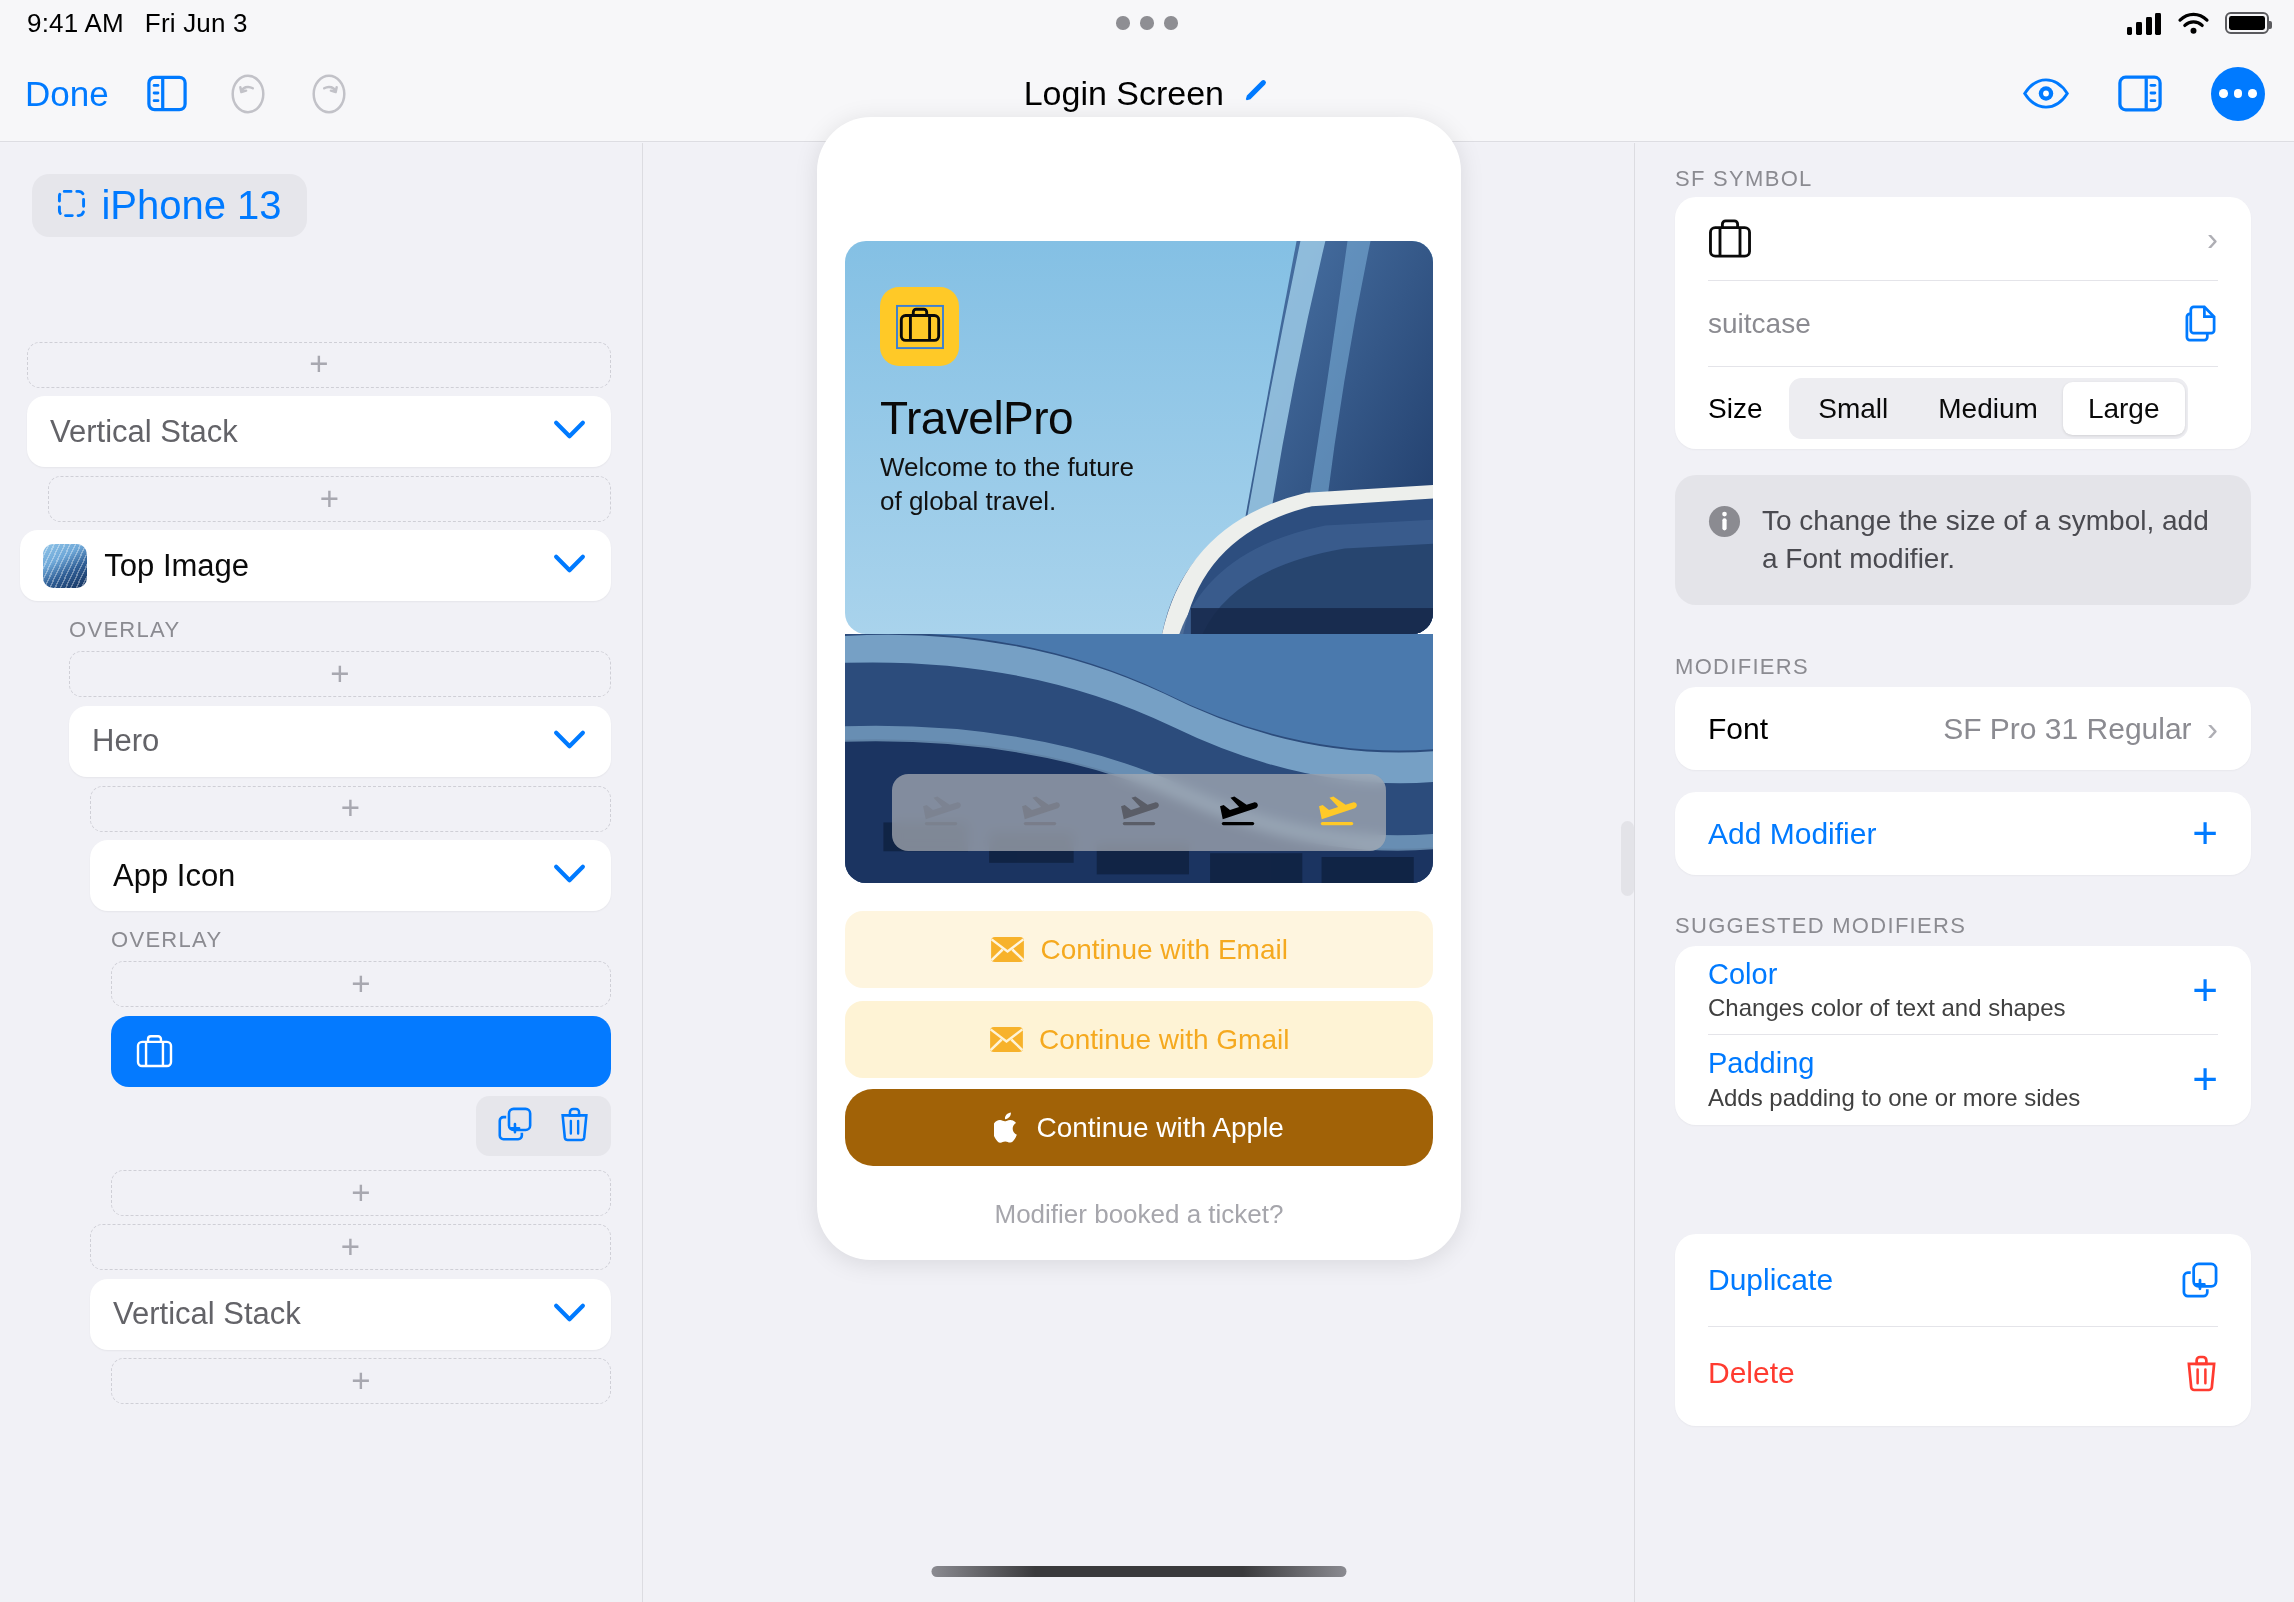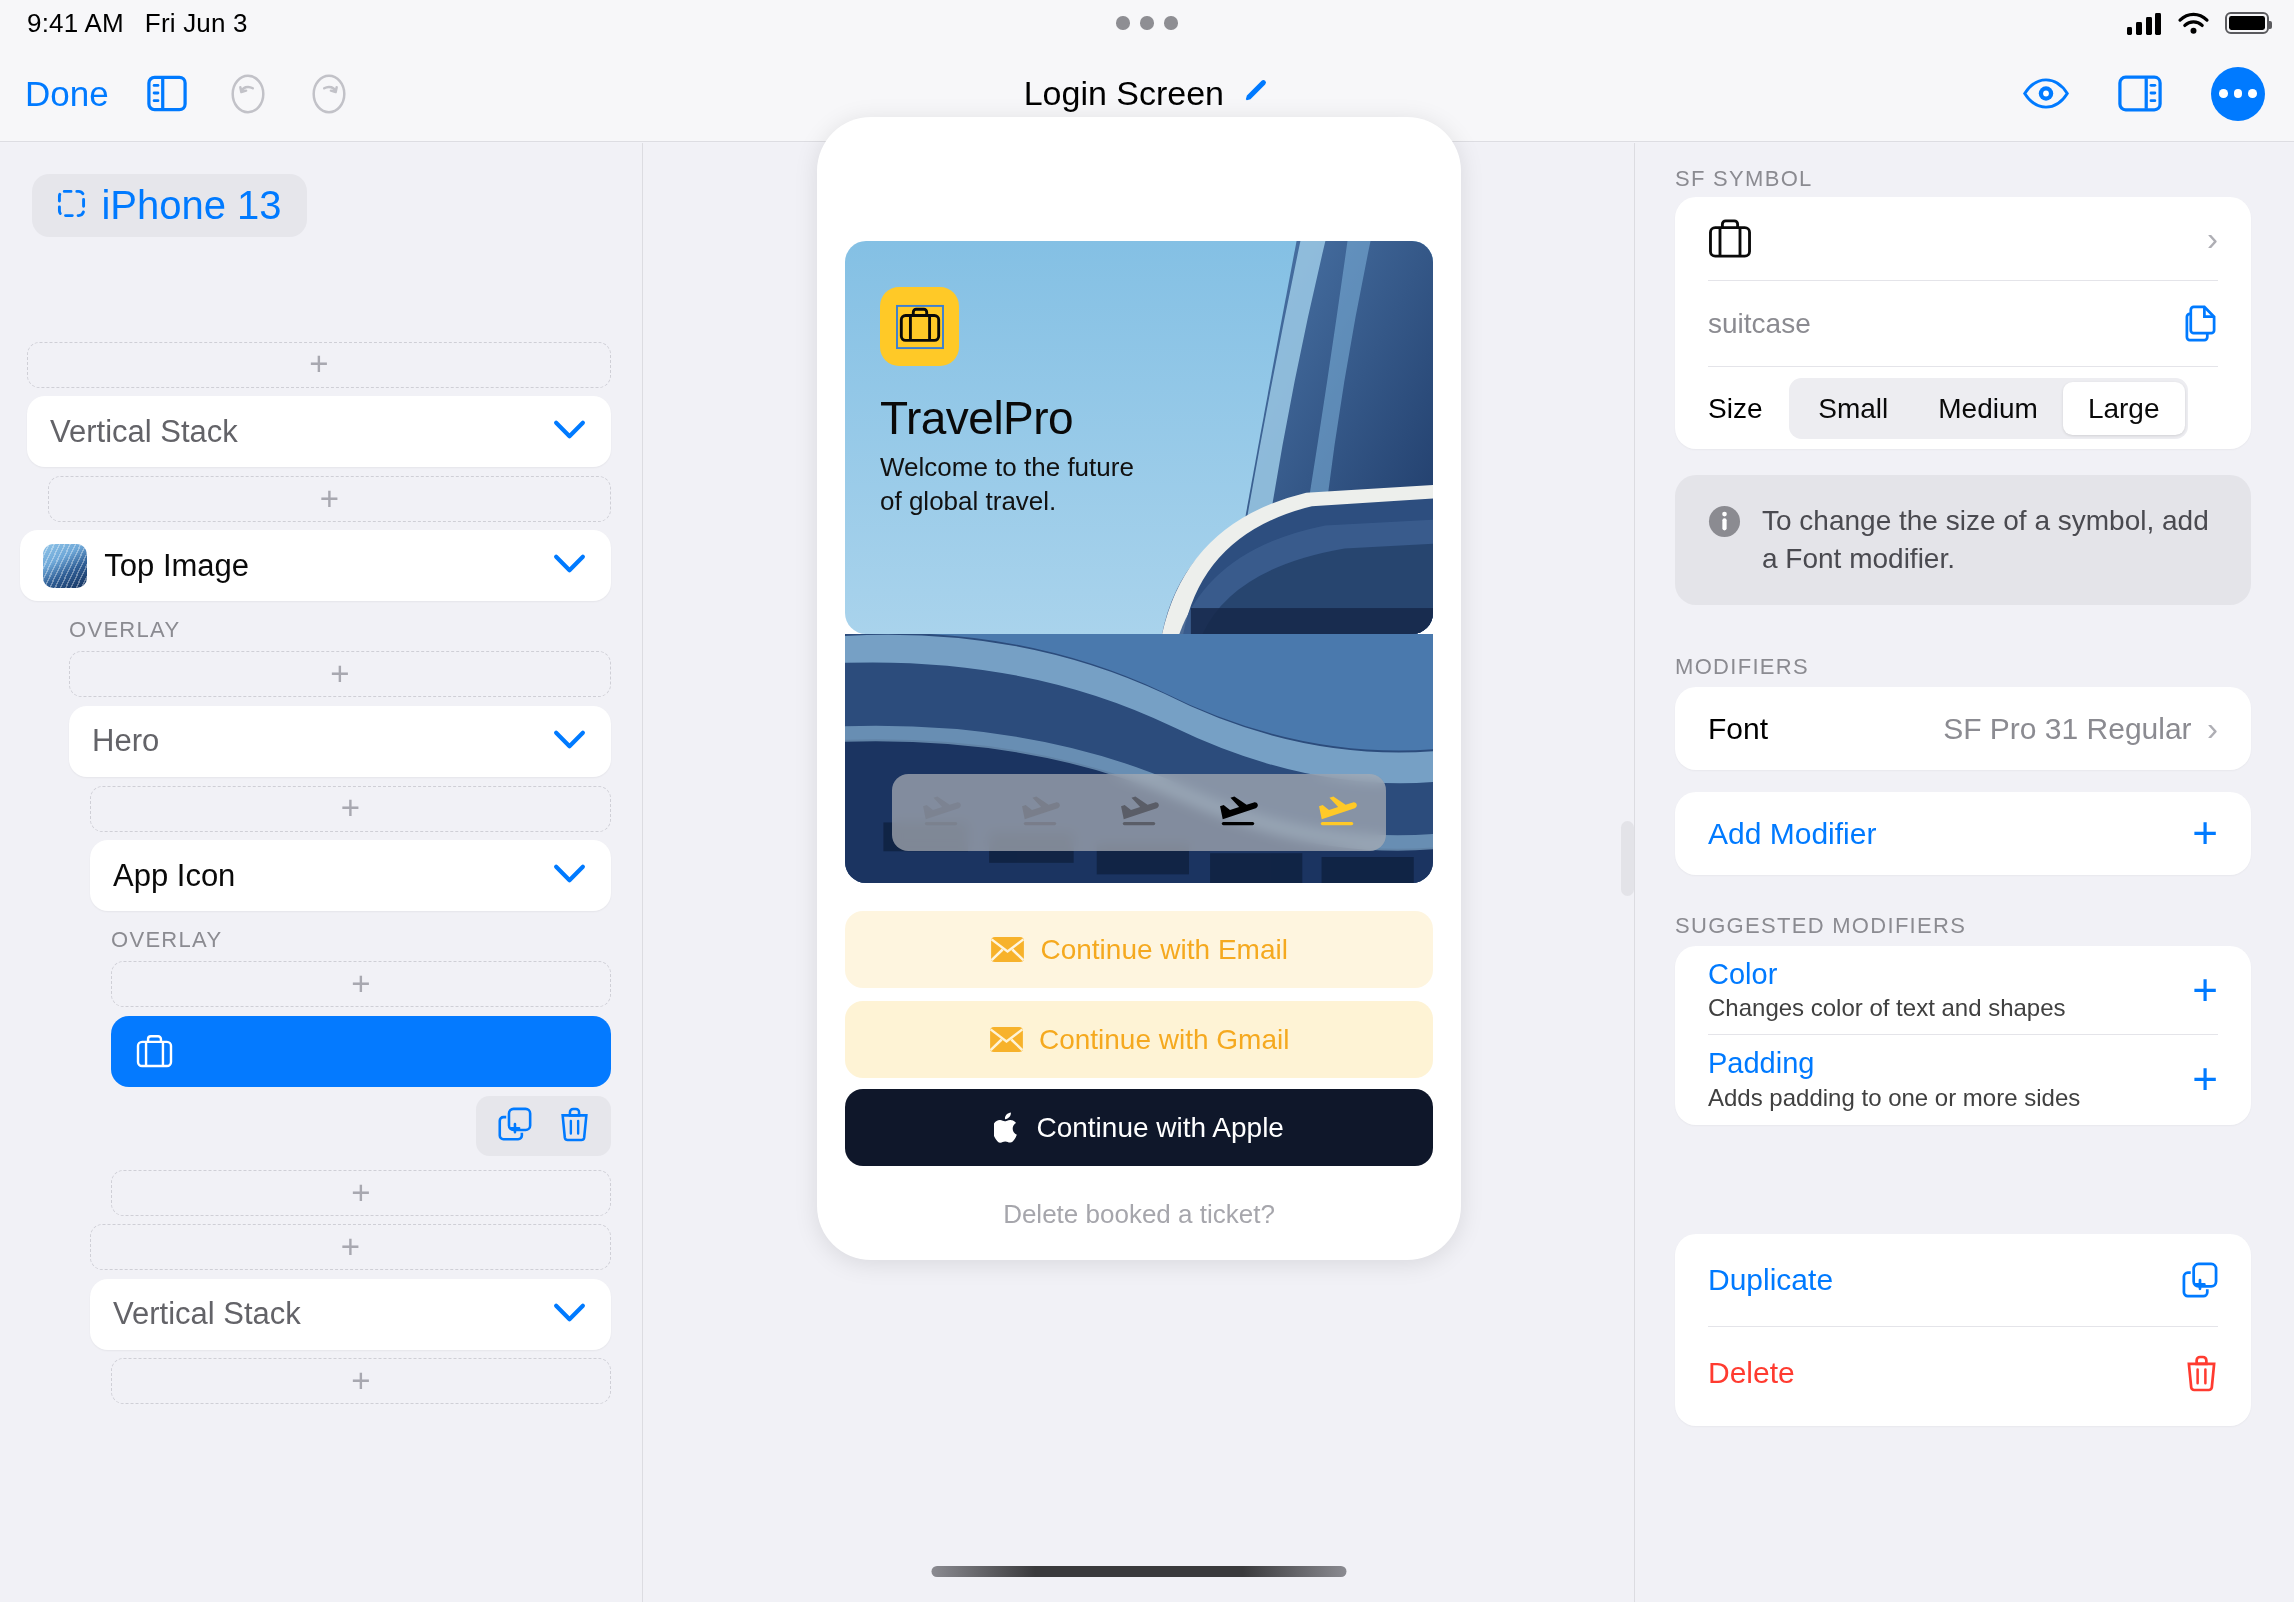--- a/index.html
+++ b/index.html
@@ -136,21 +136,21 @@
     display: flex; align-items: center; justify-content: space-around;
     backdrop-filter: blur(5.8px);
   }
   .btn-row {
     position: absolute; left: 28px; width: 588px; height: 77px;
     border-radius: 18px; display: flex; align-items: center; justify-content: center; gap: 15.4px;
     font-size: 28px;
   }
   .btn-email { top: 794px; background: #FEF5DF; color: #F5A91F; }
   .btn-gmail { top: 884px; background: #FEF3D5; color: #F5A91F; }
-  .btn-apple { top: 972px; background: #0f172a; color: #fff; }
+  .btn-apple { top: 972px; background: #a16207; color: #fff; border-radius: 28px; }
   .already { position: absolute; left: 0; right: 0; top: 1082px; text-align: center; font-size: 26px; color: #A6A6AC; }
 
   
   .rs-label { font-size: 22px; letter-spacing: 1.3px; color: #8B8B91; }
   .card { background: #fff; border-radius: 21px; box-shadow: 0 1px 1.9px rgba(0,0,0,.04); }
   .card-row { display: flex; align-items: center; padding: 0 33px; }
   .hr { height: 1px; background: #E4E4E9; margin: 0 33px; }
   .seg {
     display: flex; background: #EDEDF1; border-radius: 12.5px; padding: 3.8px; gap: 0;
   }
@@ -480,21 +480,21 @@
       </div>
 
       <div class="btn-row btn-apple">
         <svg width="27" height="32" viewBox="0 0 28 33">
           <path d="M19.4 17.3c0-4 3.2-5.9 3.4-6-1.8-2.7-4.7-3-5.7-3.1-2.4-.2-4.7 1.4-5.9 1.4-1.2 0-3.1-1.4-5.1-1.3-2.6 0-5 1.5-6.4 3.9-2.7 4.7-.7 11.7 2 15.6 1.3 1.9 2.8 4 4.9 3.9 2-.1 2.7-1.3 5.1-1.3s3 1.3 5.1 1.2c2.1 0 3.4-1.9 4.7-3.8 1.5-2.2 2.1-4.3 2.1-4.4-.1 0-4.1-1.6-4.2-6.1z" fill="#fff"></path>
           <path d="M15.9 5.2C17 3.9 17.7 2.1 17.5.3c-1.5.1-3.4 1-4.5 2.3-1 1.2-1.9 3-1.6 4.8 1.7.1 3.4-.9 4.5-2.2z" fill="#fff"></path>
         </svg>
         <span>Continue with Apple</span>
       </div>
 
-      <div class="already">Delete booked a ticket?</div>
+      <div class="already">Modifier booked a ticket?</div>
     </div>
     <div class="home-indicator"></div>
   </div>
 
   <div class="divider-r"></div>
   <div class="handle-r"></div>
 
   <div class="sidebar-right">
 
     <div class="rs-label" style="position:absolute;left:40px;top:23px;">SF SYMBOL</div>

